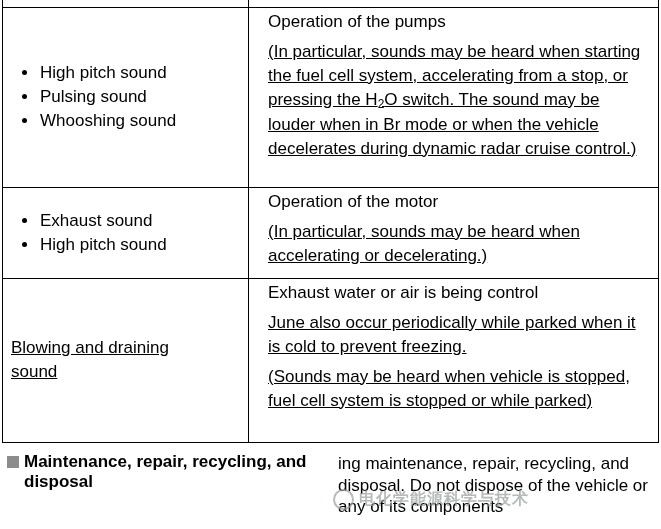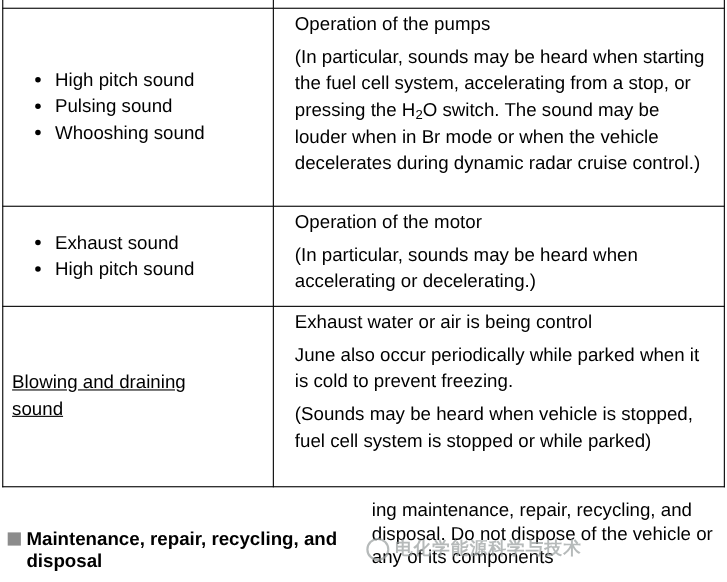--- a/index.html
+++ b/index.html
@@ -40,26 +40,26 @@
   .cause-cell {
     vertical-align: top;
     padding: 2px 10px 2px 19px;
   }
   .row-1 td { height: 180px; }
   .row-2 td { height: 91px; }
   .row-3 td { height: 164px; }
   ul.symptom-list {
     list-style: disc outside;
     padding-left: 22px;
-    margin: 16px;
+    margin: 6px;
   }
   ul.symptom-list li { padding-left: 1px; }
   .symptom-label { max-width: 205px; text-decoration: underline; }
   .cause-cell p { margin: 0; }
-  .cause-cell p + p { margin-top: 6px; }
+  .cause-cell p + p { margin-top: 6px; text-decoration: underline; }
   sub.chem {
     font-size: 70%;
     vertical-align: baseline;
     position: relative;
     top: 0.28em;
   }
 
   
   .bottom-section {
     position: absolute;
@@ -74,21 +74,20 @@
     top: 0;
     width: 330px;
   }
   .heading-row {
     display: flex;
     align-items: flex-start;
     margin-left: 5px;
     font-weight: bold;
     line-height: 20px;
     width: 318px;
-    margin-top: 28px;
   }
   .square-bullet {
     width: 12px;
     height: 12px;
     background: #8c8c8c;
     flex: none;
     margin: 4px 5px 0 0;
   }
   .left-paragraph {
     margin-top: 7px;

